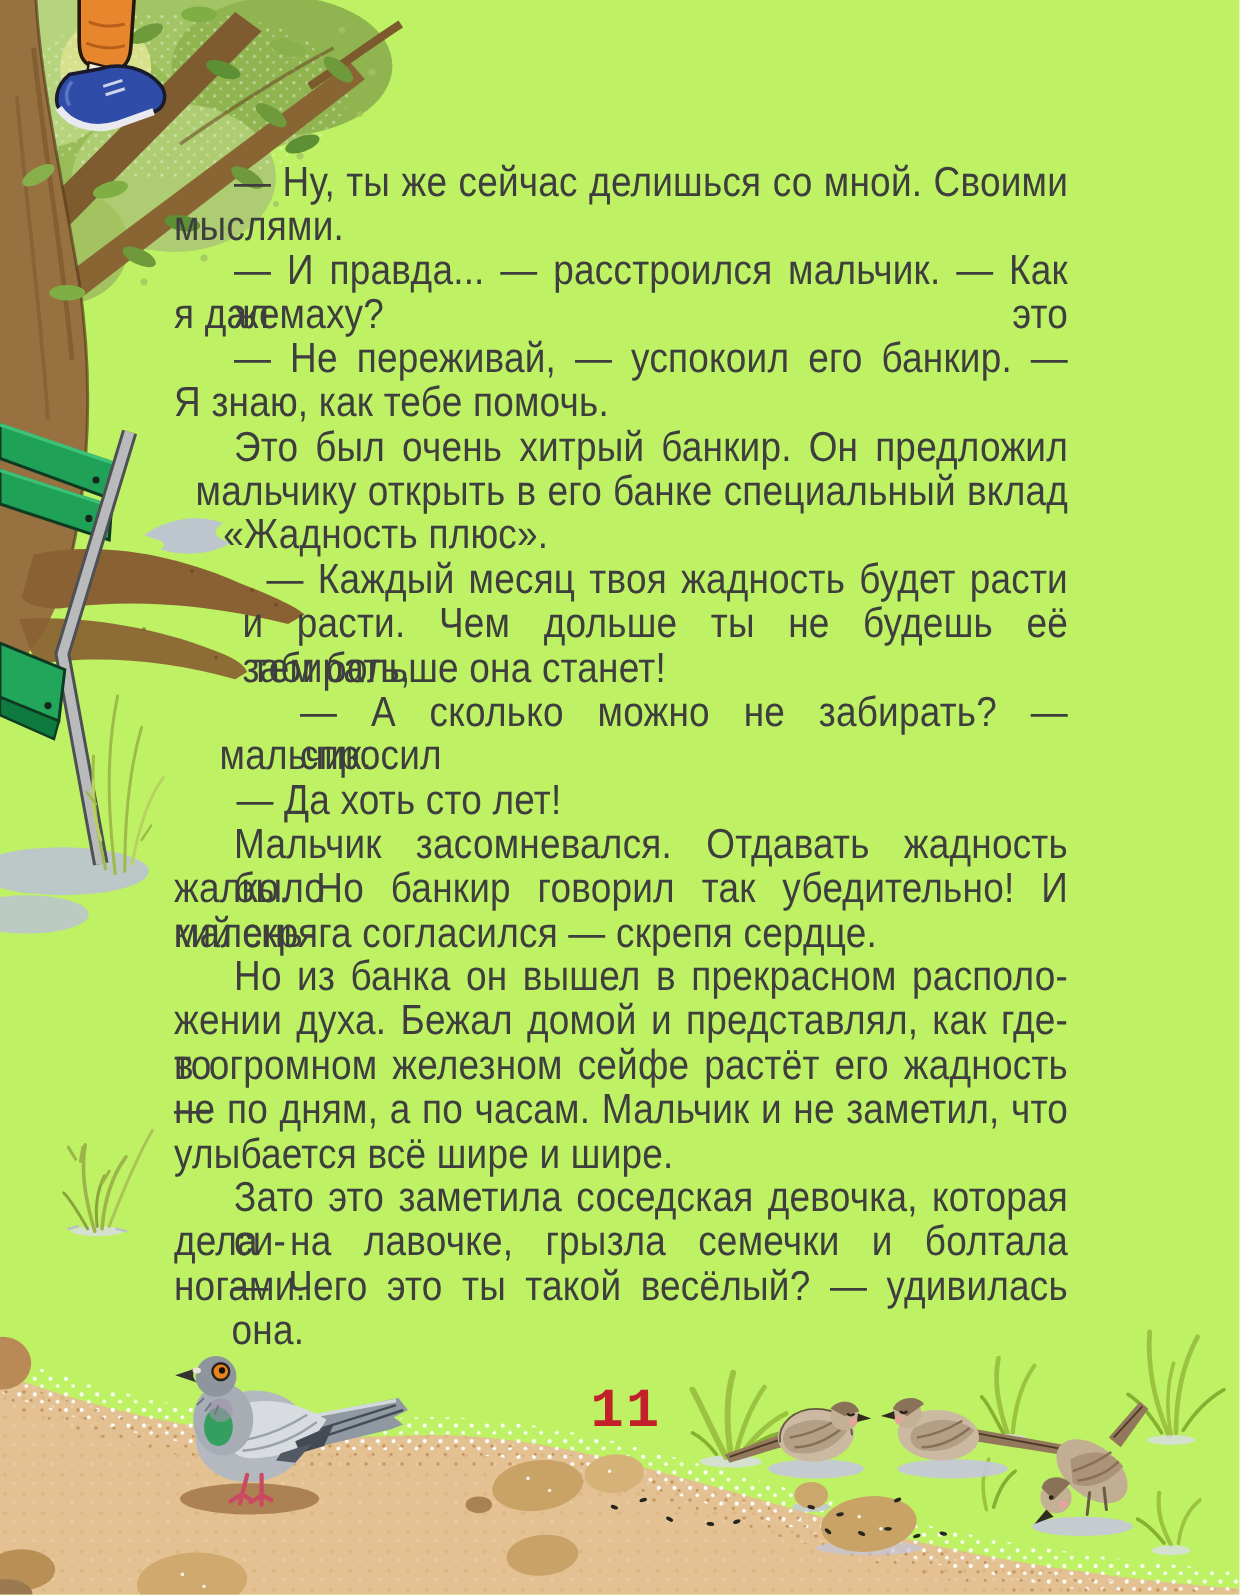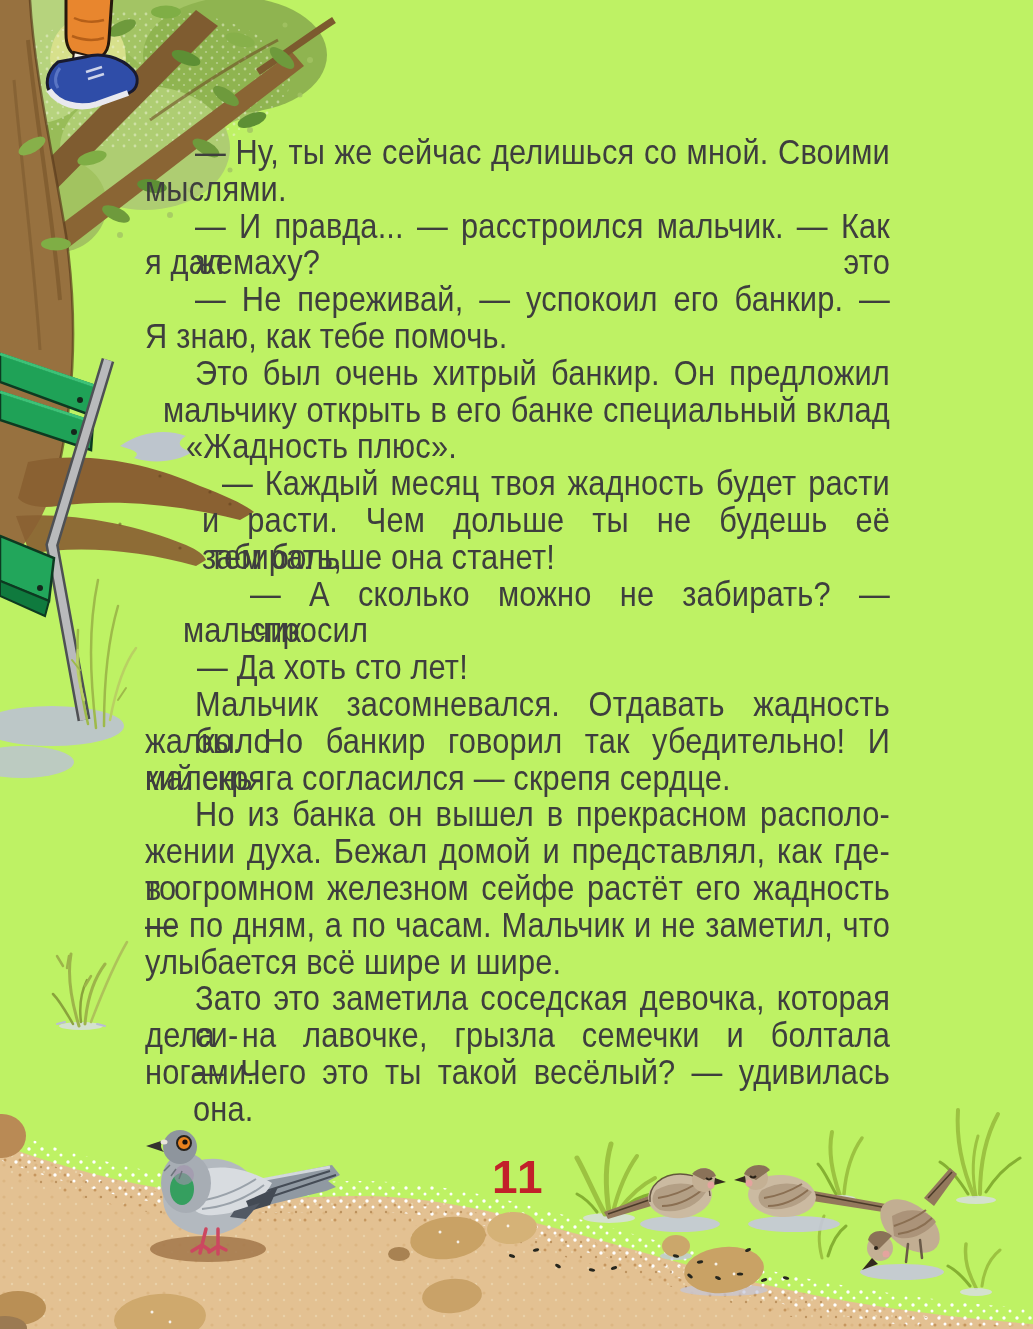--- a/index.html
+++ b/index.html
@@ -7,21 +7,21 @@
         font-family:"Liberation Sans",sans-serif;}
   .illu{position:absolute;pointer-events:none;}
   #tree-svg{left:0;top:0;}
   #grass-mid-svg{left:45px;top:930px;}
   #sand-svg{left:0;top:1080px;}
   .text-block{position:absolute;left:145px;top:134px;width:745px;}
   .line{height:36.8px;line-height:36.8px;font-size:35px;color:#3e3e3e;
         letter-spacing:0.2px;transform:scaleX(0.88);transform-origin:0 50%;}
   .line.j{text-align:justify;text-align-last:justify;}
   .page-number{position:absolute;left:492px;top:1150px;width:52px;text-align:center;
-        font-family:Liberation Sans, sans-serif;font-weight:600;font-size:46px;
+        font-family:Liberation Mono, monospace;font-weight:600;font-size:46px;
         letter-spacing:2px;}
 </style>
 </head>
 <body>
 
 <div class="page">
 
   <svg id="tree-svg" class="illu" width="340" height="780" viewBox="0 0 340 780">
     <defs>
       <pattern id="leafTex" width="11" height="11" patternUnits="userSpaceOnUse">

